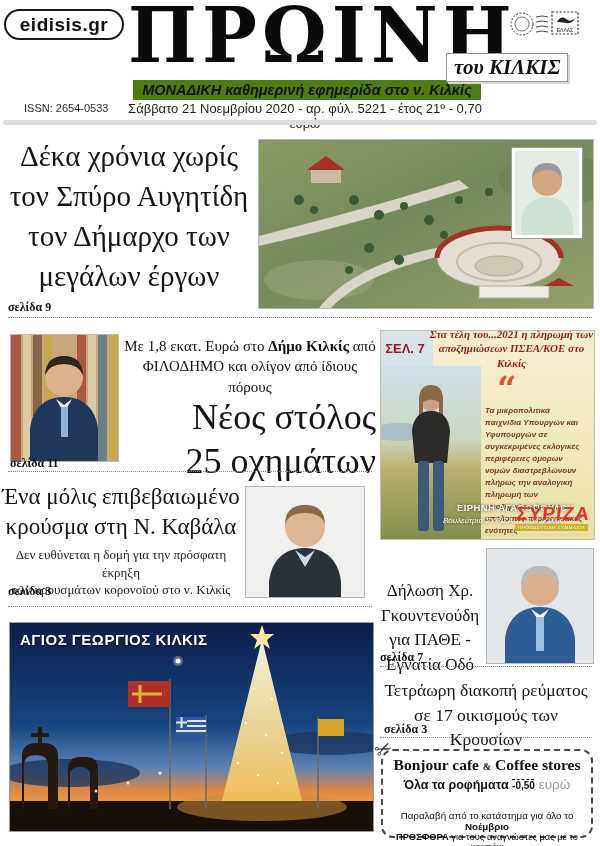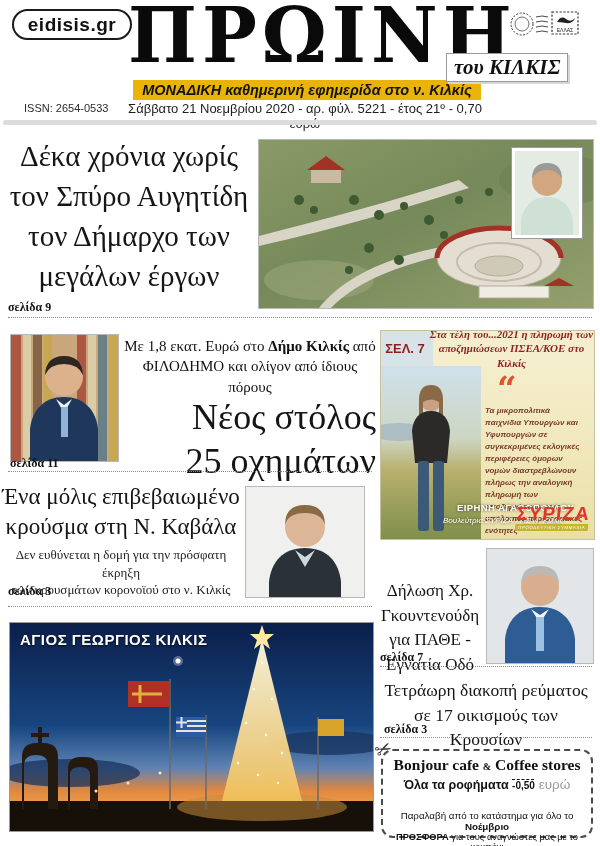--- a/index.html
+++ b/index.html
@@ -1,31 +1,31 @@
 <!DOCTYPE html>
 <html><head>
 <meta charset="utf-8">
 <style>
   html,body{margin:0;padding:0;background:#fff;}
   .page{position:relative;width:600px;height:846px;background:#fff;overflow:hidden;
         font-family:"Liberation Sans","DejaVu Sans",sans-serif;color:#111;}
   .serif{font-family:"Liberation Serif","DejaVu Serif",serif;}
 
   
-  .site-pill{position:absolute;left:12px;top:9px;width:116px;height:27px;border:2.5px solid #1a1a1a;
+  .site-pill{position:absolute;left:4px;top:9px;width:116px;height:27px;border:2.5px solid #1a1a1a;
              border-radius:17px;display:flex;align-items:center;justify-content:center;
              font-weight:bold;font-size:19px;letter-spacing:.5px;background:#fff;z-index:3;}
   .paper-title{position:absolute;left:128px;top:-9px;font-family:"DejaVu Serif","Liberation Serif",serif;
                font-weight:bold;font-size:73px;line-height:84px;letter-spacing:5px;color:#0a0a0a;
                transform:scaleY(1.04);transform-origin:top left;}
   .title-sub-box{position:absolute;left:446px;top:53px;background:#fff;border:1px solid #999;
                  box-shadow:2px 2px 0 #d6d6d6;padding:0 7px;font-style:italic;font-weight:bold;
                  font-size:21px;line-height:27px;z-index:2;}
   .stamps{position:absolute;right:10px;top:8px;}
-  .tagline{position:absolute;left:133px;top:80px;width:348px;height:20px;background:#eab308;
+  .tagline{position:absolute;left:133px;top:80px;width:348px;height:20px;background:#4d7c0f;
            display:flex;align-items:center;justify-content:center;font-style:italic;font-weight:bold;
            font-size:14.5px;}
   .issn{position:absolute;left:24px;top:102px;font-size:11px;color:#2a2a2a;}
   .dateline{position:absolute;left:120px;top:101px;width:370px;text-align:center;font-size:13px;color:#1d1d1d;}
   .gray-rule{position:absolute;left:3px;right:3px;top:120px;height:5px;background:#dcdcdc;border-radius:3px;}
 
   
   .hline{display:block;}
   .pageref{position:absolute;font-family:"Liberation Serif","DejaVu Serif",serif;
            font-weight:bold;font-size:12px;color:#111;}

